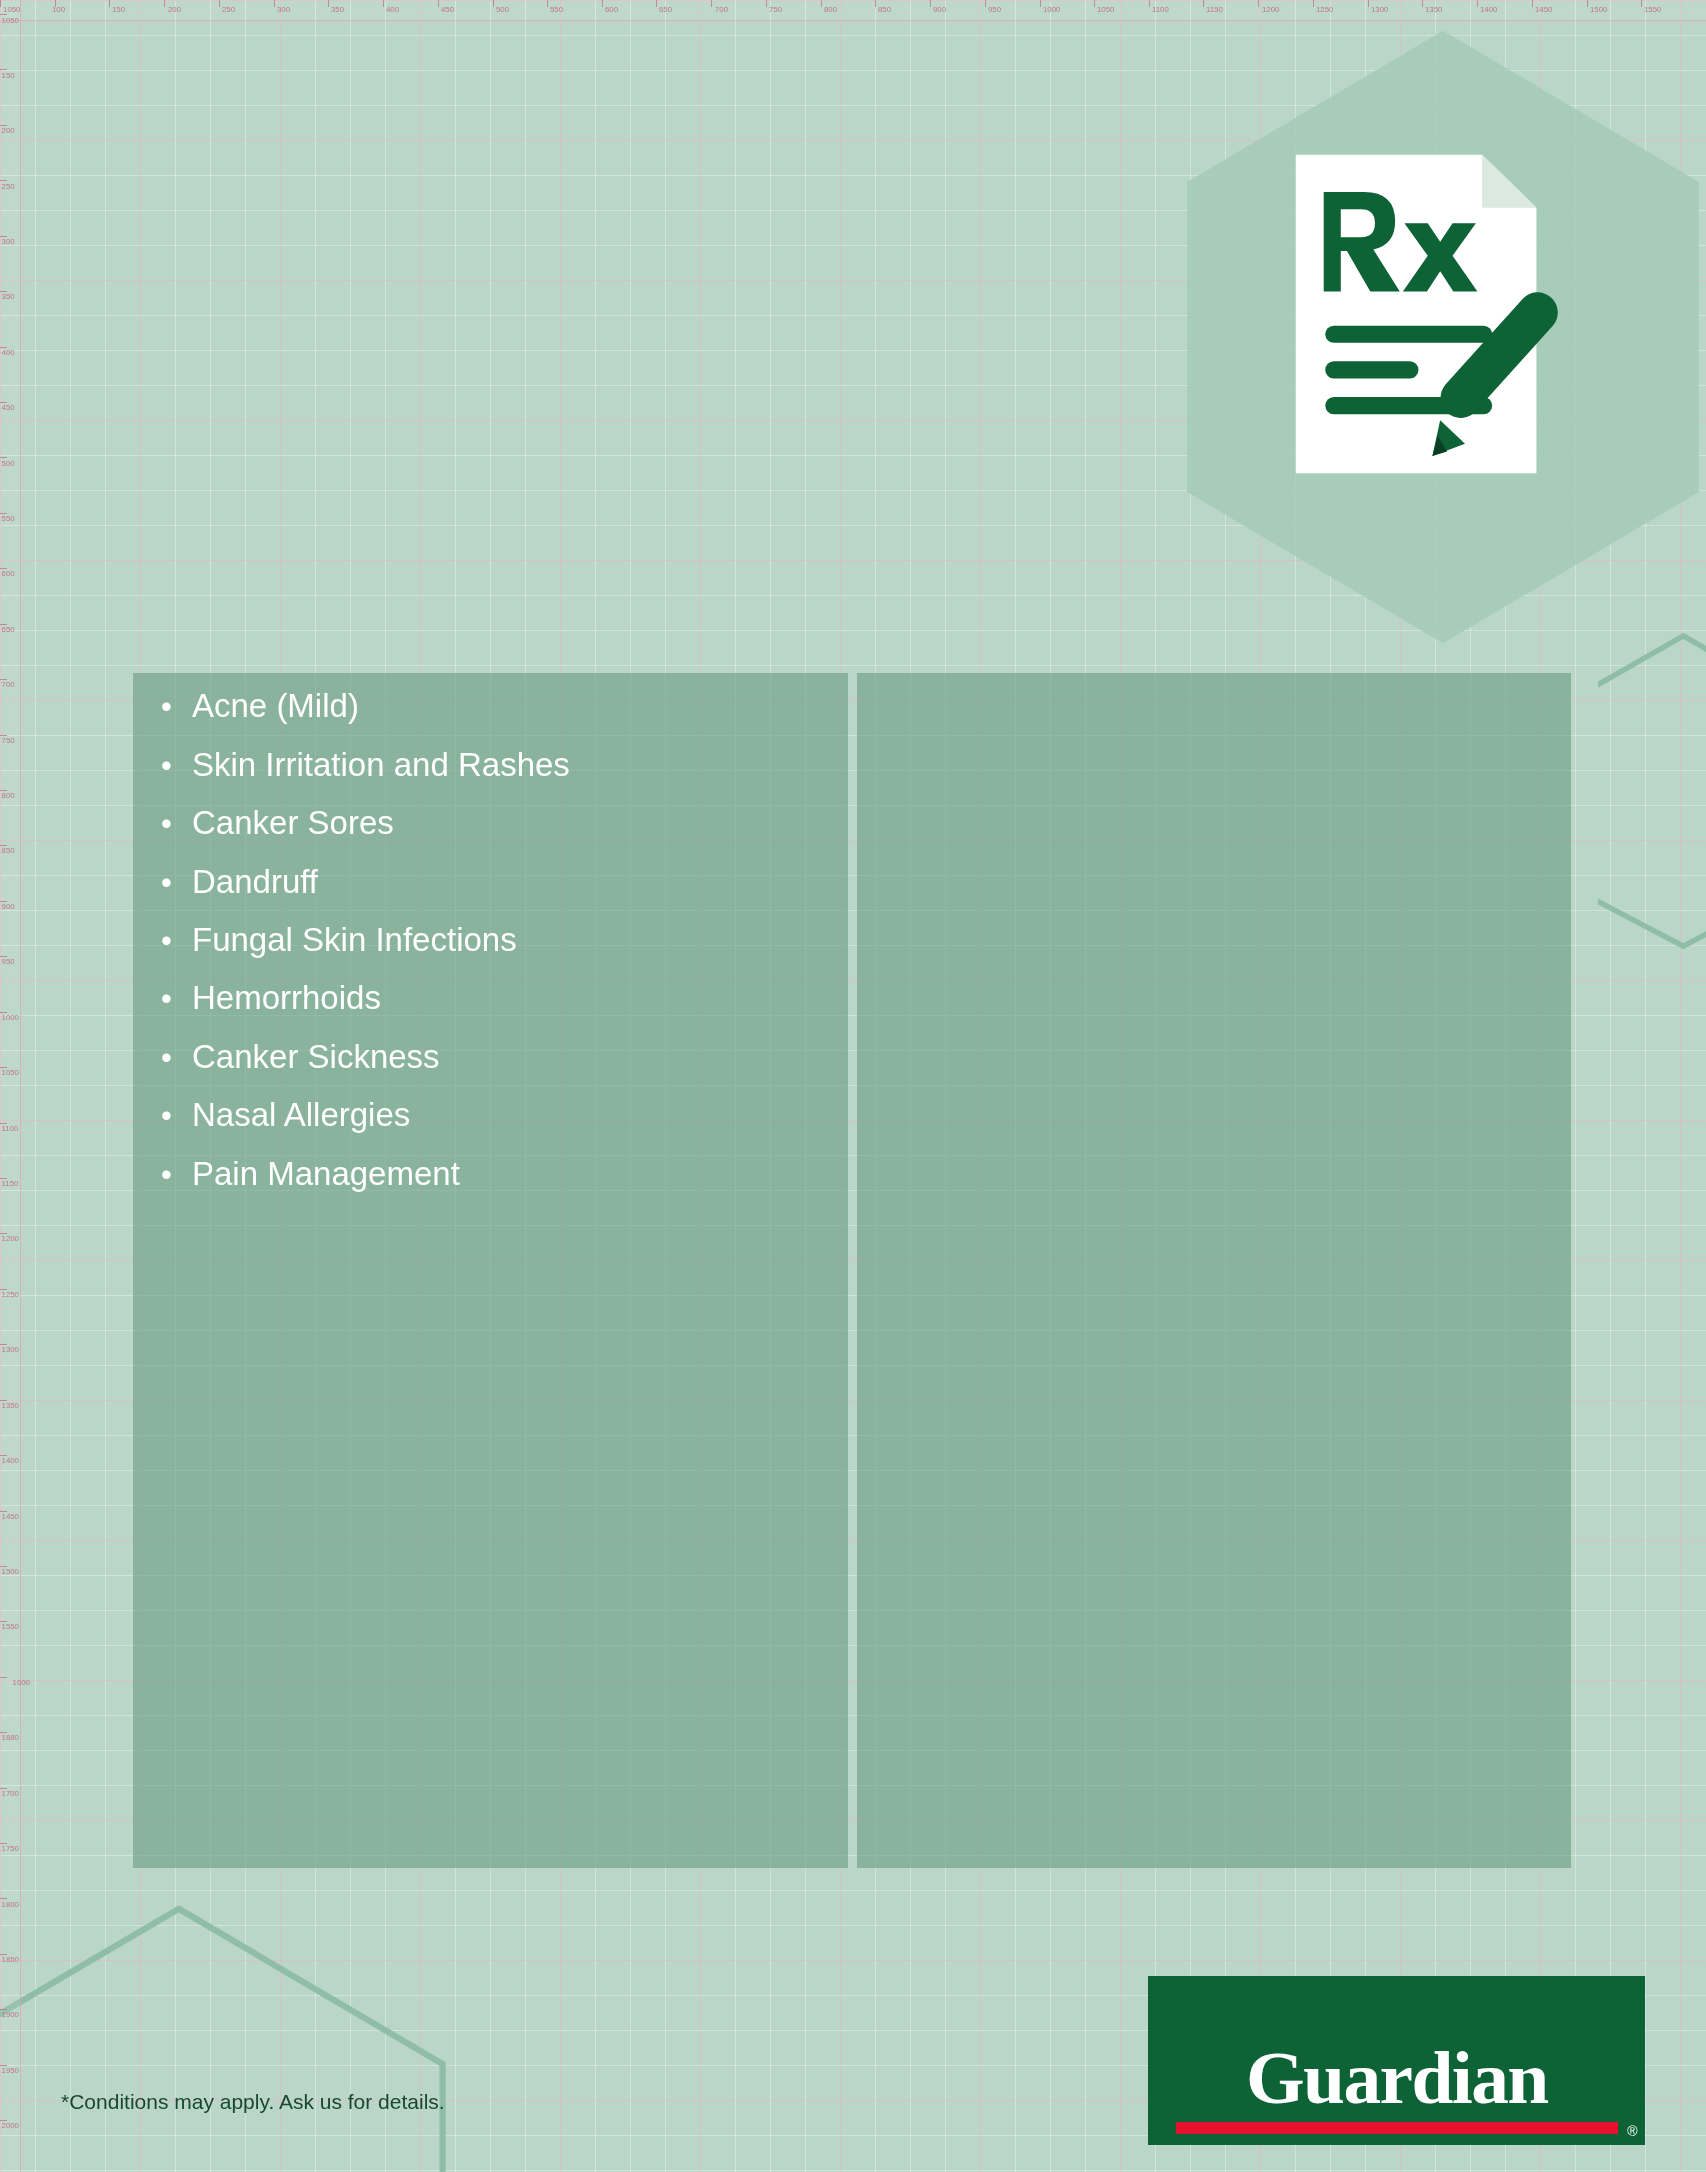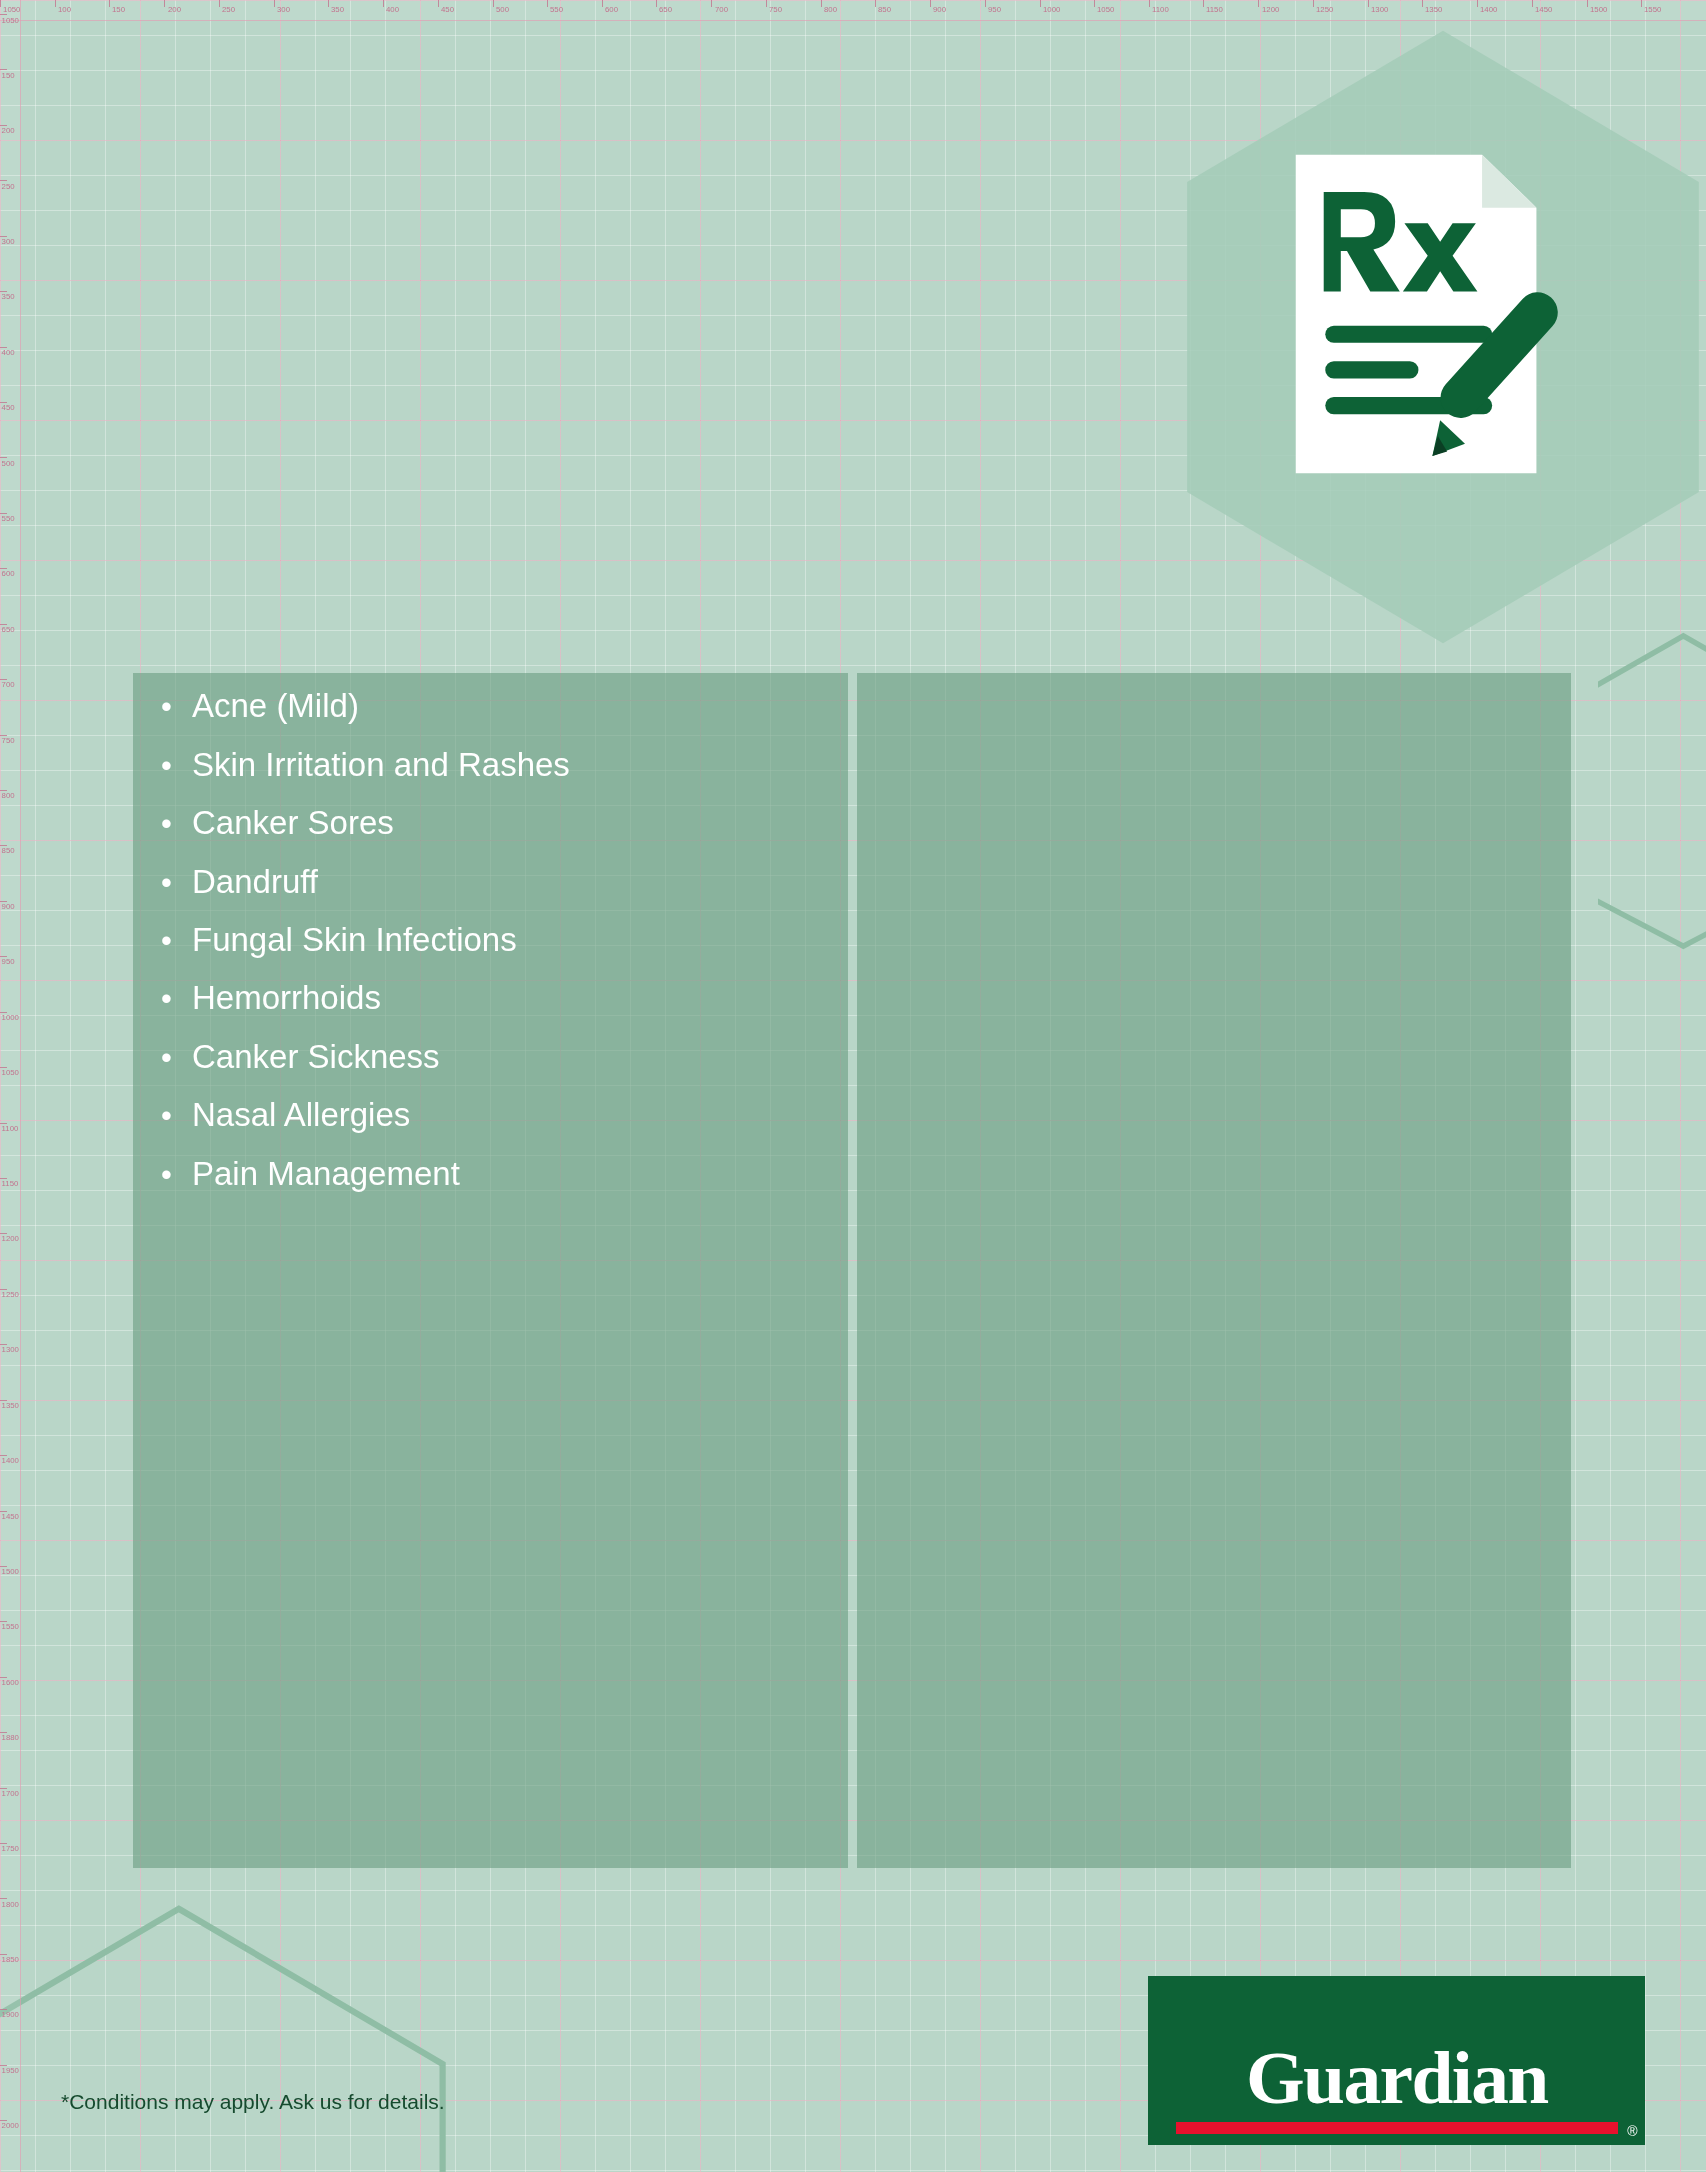--- a/index.html
+++ b/index.html
@@ -303,21 +303,21 @@
   <div class="logo-block">
     <div class="logo-word">Guardian</div>
     <div class="logo-rule">
       <span class="logo-reg">®</span>
     </div>
   </div>
 
 <div class="tick-mark-top" style="left: 0px;"></div>
     <div class="tick-label top" style="left: 3.1px;">1050</div>
     <div class="tick-mark-top" style="left: 55px;"></div>
-    <div class="tick-label top" style="left: 58px;">100</div>
+    <div class="tick-label top" style="left: 52px;">100</div>
     <div class="tick-mark-top" style="left: 109px;"></div>
     <div class="tick-label top" style="left: 112px;">150</div>
     <div class="tick-mark-top" style="left: 164px;"></div>
     <div class="tick-label top" style="left: 168px;">200</div>
     <div class="tick-mark-top" style="left: 219px;"></div>
     <div class="tick-label top" style="left: 222px;">250</div>
     <div class="tick-mark-top" style="left: 274px;"></div>
     <div class="tick-label top" style="left: 277px;">300</div>
     <div class="tick-mark-top" style="left: 328px;"></div>
     <div class="tick-label top" style="left: 331px;">350</div>
@@ -423,21 +423,21 @@
     <div class="tick-label left" style="top: 1401px;">1350</div>
     <div class="tick-mark-left" style="top: 1455px;"></div>
     <div class="tick-label left" style="top: 1456px;">1400</div>
     <div class="tick-mark-left" style="top: 1511px;"></div>
     <div class="tick-label left" style="top: 1512px;">1450</div>
     <div class="tick-mark-left" style="top: 1566px;"></div>
     <div class="tick-label left" style="top: 1567px;">1500</div>
     <div class="tick-mark-left" style="top: 1621px;"></div>
     <div class="tick-label left" style="top: 1622px;">1550</div>
     <div class="tick-mark-left" style="top: 1677px;"></div>
-    <div class="tick-label left" style="top: 1678px;">1600</div>
+    <div class="tick-label left" style="top: 1678px; padding-left: 11px;">1600</div>
     <div class="tick-mark-left" style="top: 1732px;"></div>
     <div class="tick-label left" style="top: 1733px;">1880</div>
     <div class="tick-mark-left" style="top: 1788px;"></div>
     <div class="tick-label left" style="top: 1789px;">1700</div>
     <div class="tick-mark-left" style="top: 1843px;"></div>
     <div class="tick-label left" style="top: 1844px;">1750</div>
     <div class="tick-mark-left" style="top: 1898px;"></div>
     <div class="tick-label left" style="top: 1900px;">1800</div>
     <div class="tick-mark-left" style="top: 1954px;"></div>
     <div class="tick-label left" style="top: 1955px;">1850</div>

